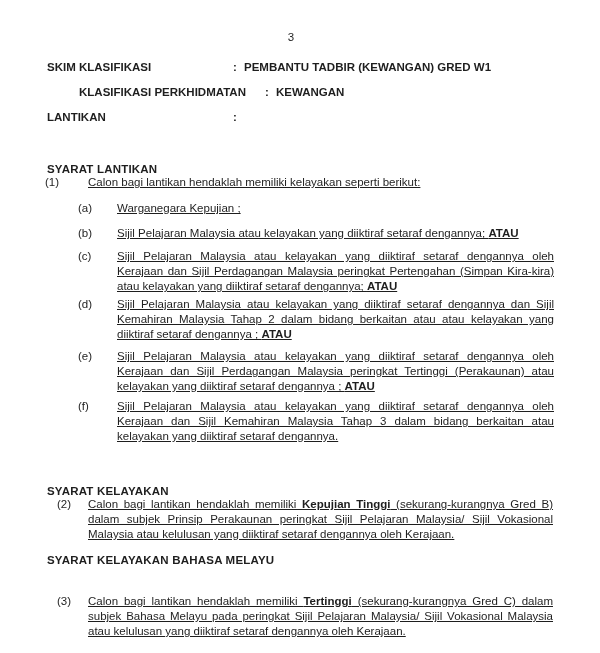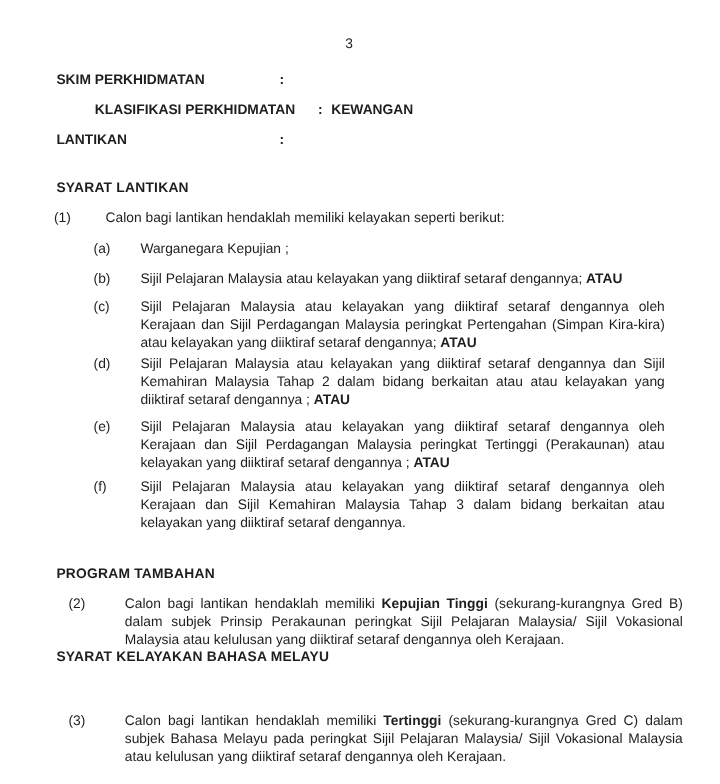--- a/index.html
+++ b/index.html
@@ -23,50 +23,52 @@
     white-space: nowrap;
   }
   .kv-label { width: 186px; }
   .kv-colon { width: 11px; }
   .kv1 { top: 60px; } .kv2 { top: 85px; padding-left: 32px; } .kv3 { top: 110px; }
   .sec-heading {
     left: 47px;
     font-weight: bold; font-size: 11.5px; line-height: 15px;
     letter-spacing: 0.2px;
     white-space: nowrap;
+    margin-top: 12px;
   }
   .h1 { top: 150px; } .h2 { top: 472px; } .h3 { top: 541px; }
   .para { display: flex; font-size: 11.5px; line-height: 15px; }
   .num { flex: none; }
-  .ptext { text-align: justify; }
+  .ptext { text-align: justify; text-decoration: underline; }
   
   .intro { left: 45px; top: 175px; }
   .intro .num { width: 43px; }
   .intro .ptext { width: 470px; text-align: left; }
   
   .sub { left: 78px; }
   .sub .num { width: 39px; }
   .sub .ptext { width: 437px; }
   .ia { top: 201px; } .ib { top: 226px; } .ic { top: 249px; }
   .id { top: 297px; } .ie { top: 349px; } .if { top: 399px; }
   
   .npara { left: 57px; }
   .npara .num { width: 31px; }
-  .npara .ptext { width: 465px; margin-left: 16px; }
+  .npara .ptext { width: 465px; }
   .p2 { top: 497px; } .p3 { top: 594px; }
   b { font-weight: bold; }
 </style>
 </head>
 <body>
 
 <div class="abs pageno">3</div>
 
 <div class="abs kv kv1">
-  <span class="kv-label">SKIM PERKHIDMATAN</span>
+  <span class="kv-label">SKIM KLASIFIKASI</span>
   <span class="kv-colon">:</span>
+  <span class="kv-value">PEMBANTU TADBIR (KEWANGAN) GRED W1</span>
 </div>
 <div class="abs kv kv2">
   <span class="kv-label">KLASIFIKASI PERKHIDMATAN</span>
   <span class="kv-colon">:</span>
   <span class="kv-value">KEWANGAN</span>
 </div>
 <div class="abs kv kv3">
   <span class="kv-label">LANTIKAN</span>
   <span class="kv-colon">:</span>
 </div>
@@ -96,21 +98,21 @@
 </div>
 <div class="abs para sub ie">
   <span class="num">(e)</span>
   <span class="ptext"><span>Sijil Pelajaran Malaysia atau kelayakan yang diiktiraf setaraf dengannya oleh Kerajaan dan Sijil Perdagangan Malaysia peringkat Tertinggi (Perakaunan) atau kelayakan yang diiktiraf setaraf dengannya ; </span><b>ATAU</b></span>
 </div>
 <div class="abs para sub if">
   <span class="num">(f)</span>
   <span class="ptext"><span>Sijil Pelajaran Malaysia atau kelayakan yang diiktiraf setaraf dengannya oleh Kerajaan dan Sijil Kemahiran Malaysia Tahap 3 dalam bidang berkaitan atau kelayakan yang diiktiraf setaraf dengannya.</span><b></b></span>
 </div>
 
-<div class="abs sec-heading h2">PROGRAM TAMBAHAN</div>
+<div class="abs sec-heading h2">SYARAT KELAYAKAN</div>
 
 <div class="abs para npara p2">
   <span class="num">(2)</span>
   <span class="ptext"><span>Calon bagi lantikan hendaklah memiliki </span><b>Kepujian Tinggi</b><span> (sekurang-kurangnya Gred B) dalam subjek Prinsip Perakaunan peringkat Sijil Pelajaran Malaysia/ Sijil Vokasional Malaysia atau kelulusan yang diiktiraf setaraf dengannya oleh Kerajaan.</span></span>
 </div>
 
 <div class="abs sec-heading h3">SYARAT KELAYAKAN BAHASA MELAYU</div>
 
 <div class="abs para npara p3">
   <span class="num">(3)</span>

